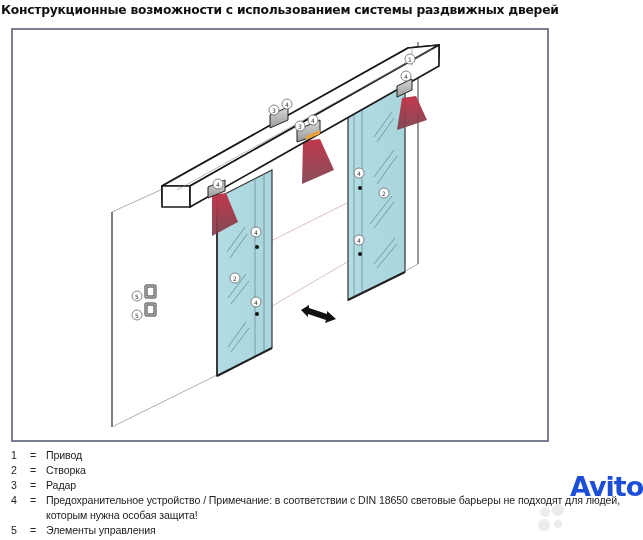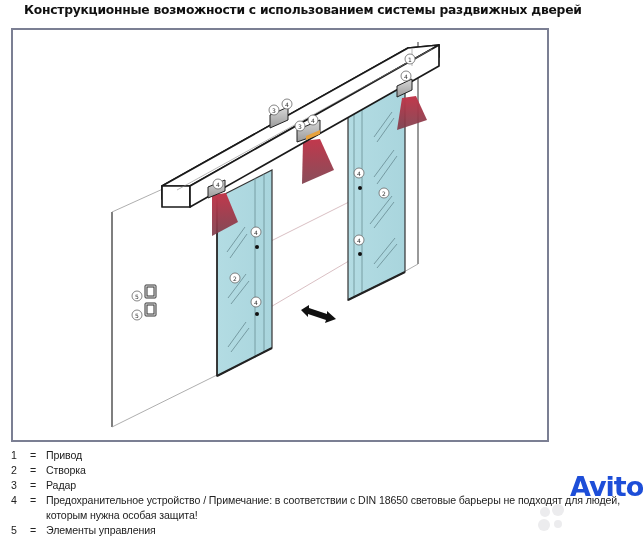--- a/index.html
+++ b/index.html
@@ -1,18 +1,18 @@
 <!DOCTYPE html>
 <html><head>
   <meta charset="utf-8">
   <style>
     html, body { margin:0; padding:0; background:#ffffff; }
     body { width:643px; height:540px; position:relative; overflow:hidden;
            font-family:"DejaVu Sans", "Liberation Sans", sans-serif; color:#1a1a1a; }
-    .title { position:absolute; left:24px; top:3px; font-size:12.3px; font-weight:bold;
+    .title { position:absolute; left:1px; top:3px; font-size:12.3px; font-weight:bold;
              letter-spacing:-0.25px; white-space:nowrap; color:#111;text-align:right; }
     .frame { position:absolute; left:11px; top:28px; width:534px; height:410px;
              border:2px solid #7b7f93; border-right-width:2px; box-sizing:content-box; background:#fff; }
     .frame svg { position:absolute; left:0; top:0; }
     .legend { position:absolute; left:11px; top:448px; font-size:10.6px; line-height:15px;
               font-family:"Liberation Sans", sans-serif; color:#222; letter-spacing:-0.1px; }
     .lrow { display:flex; white-space:nowrap; }
     .lnum { width:19px; }
     .leq { width:16px; }
     .ltxt { white-space:normal; width:605px; }

